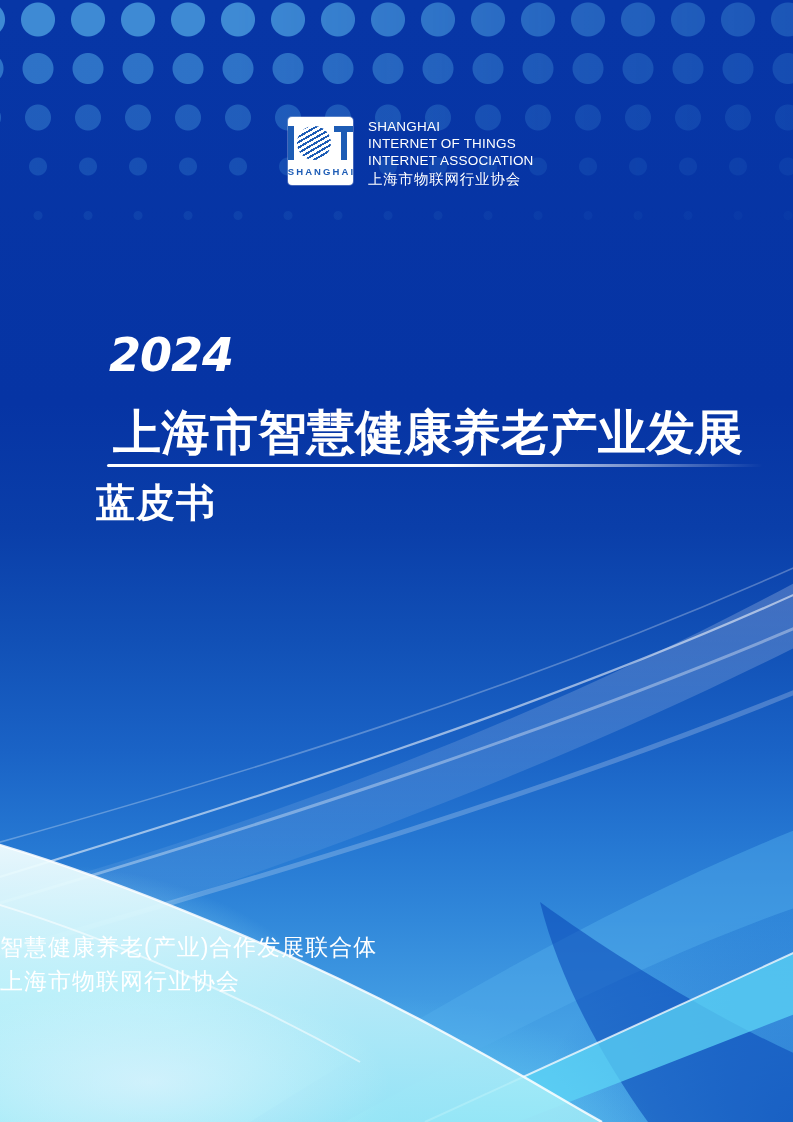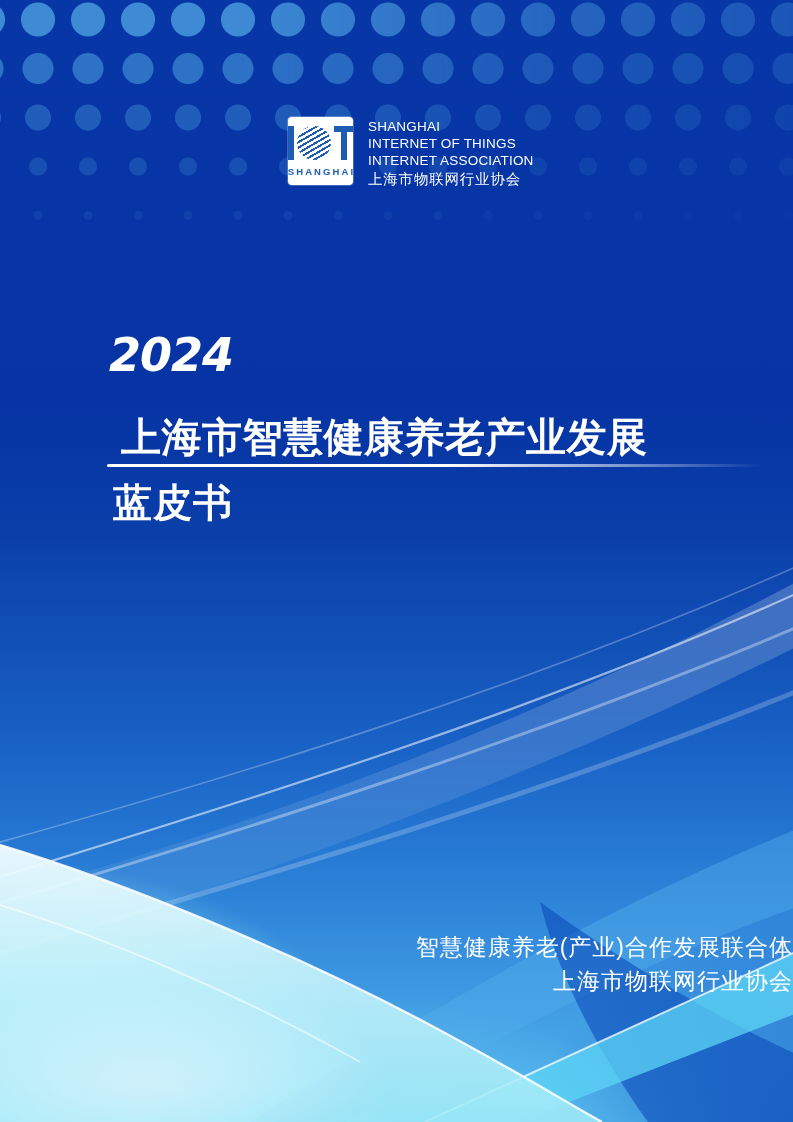--- a/index.html
+++ b/index.html
@@ -44,28 +44,28 @@
   .bar-t{position:relative;width:19px;height:34px;}
   .bar-t::before{content:"";position:absolute;top:0;left:0;width:19px;height:6px;background:#1d5cb5;}
   .bar-t::after{content:"";position:absolute;top:0;left:6.5px;width:6px;height:34px;background:#1d5cb5;}
   .logo-word{font-size:9.5px;font-weight:700;letter-spacing:2.1px;color:#1d5cb5;padding-left:2px;}
   .org-lines{color:#ffffff;padding-top:1px;}
   .org-line{font-size:13.5px;font-weight:500;line-height:17px;letter-spacing:.2px;}
   .org-line.zh{font-size:14.5px;line-height:19px;letter-spacing:.8px;margin-top:1px;}
   
   .year{position:absolute;left:109px;top:332px;color:#fff;font-size:46px;line-height:1;
     font-weight:800;font-style:italic;letter-spacing:-1px;font-family:"DejaVu Sans","Liberation Sans",sans-serif;}
-  .title{position:absolute;left:105px;top:399px;color:#fff;font-size:40px;line-height:1.1;
-    font-weight:700;letter-spacing:.5px;margin:16px;}
+  .title{position:absolute;left:105px;top:399px;color:#fff;font-size:48px;line-height:1.1;
+    font-weight:700;letter-spacing:.5px;margin:8px;}
   .divider{position:absolute;left:107px;top:464px;width:656px;height:3px;border-radius:2px;
     background:linear-gradient(to right,#ffffff 0%,#ffffff 52%,rgba(255,255,255,.45) 80%,rgba(255,255,255,0) 100%);}
-  .subtitle{position:absolute;left:113px;top:482px;color:#fff;font-size:39px;line-height:1.1;
+  .subtitle{position:absolute;left:96px;top:482px;color:#fff;font-size:39px;line-height:1.1;
     font-weight:700;letter-spacing:1px;margin:0;}
   
-  .credits{position:absolute;left:0;top:931px;width:100%;text-align:right;color:#ffffff;
+  .credits{position:absolute;left:0;top:931px;width:100%;text-align:left;color:#ffffff;
     font-size:23px;line-height:33.5px;font-weight:500;letter-spacing:1px;}
 </style>
 </head>
 <body>
 
 <div class="page">
 
   <div class="bg-base"></div>
 
   <svg class="bg-waves" viewBox="0 0 793 1122" preserveAspectRatio="none">

